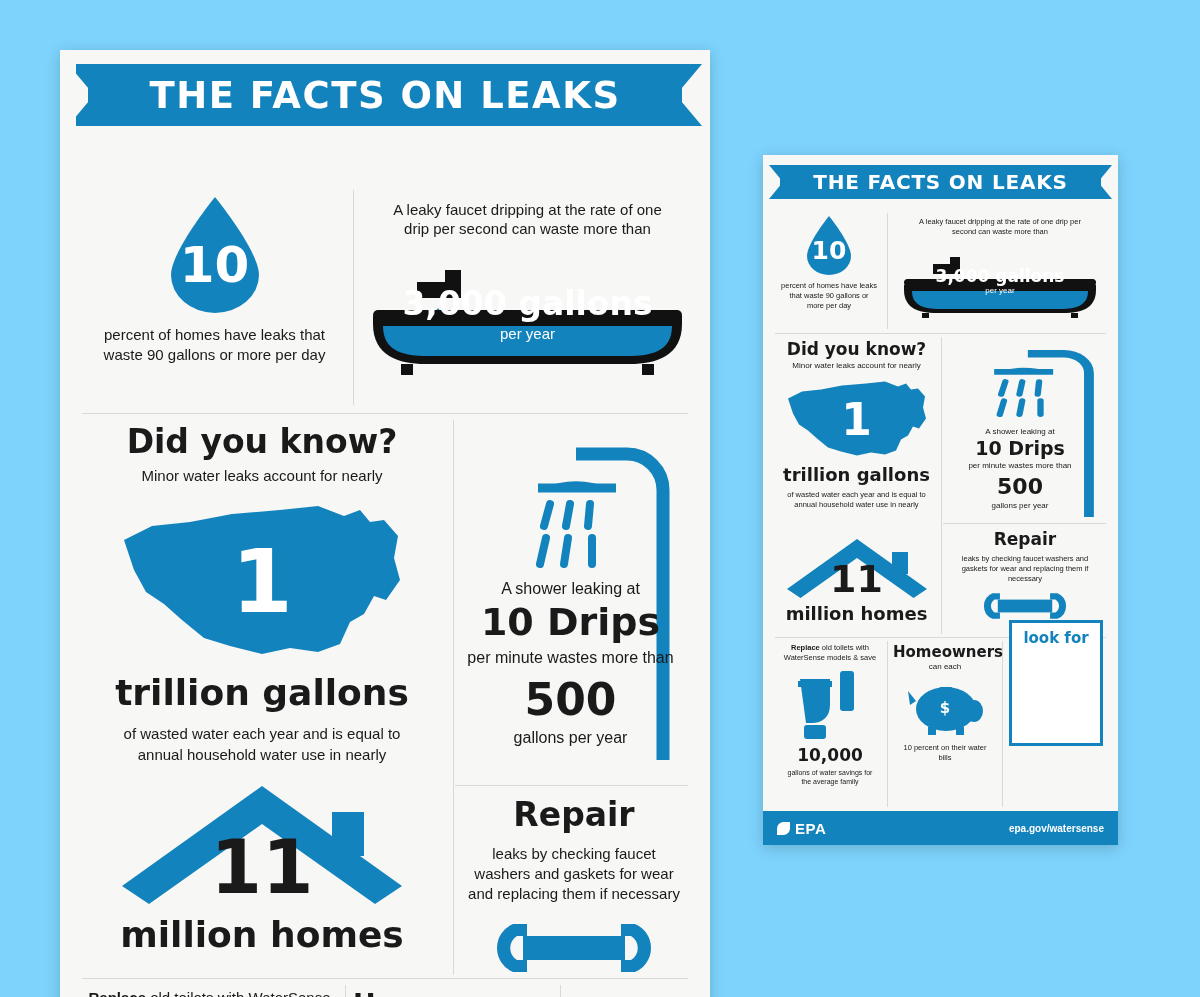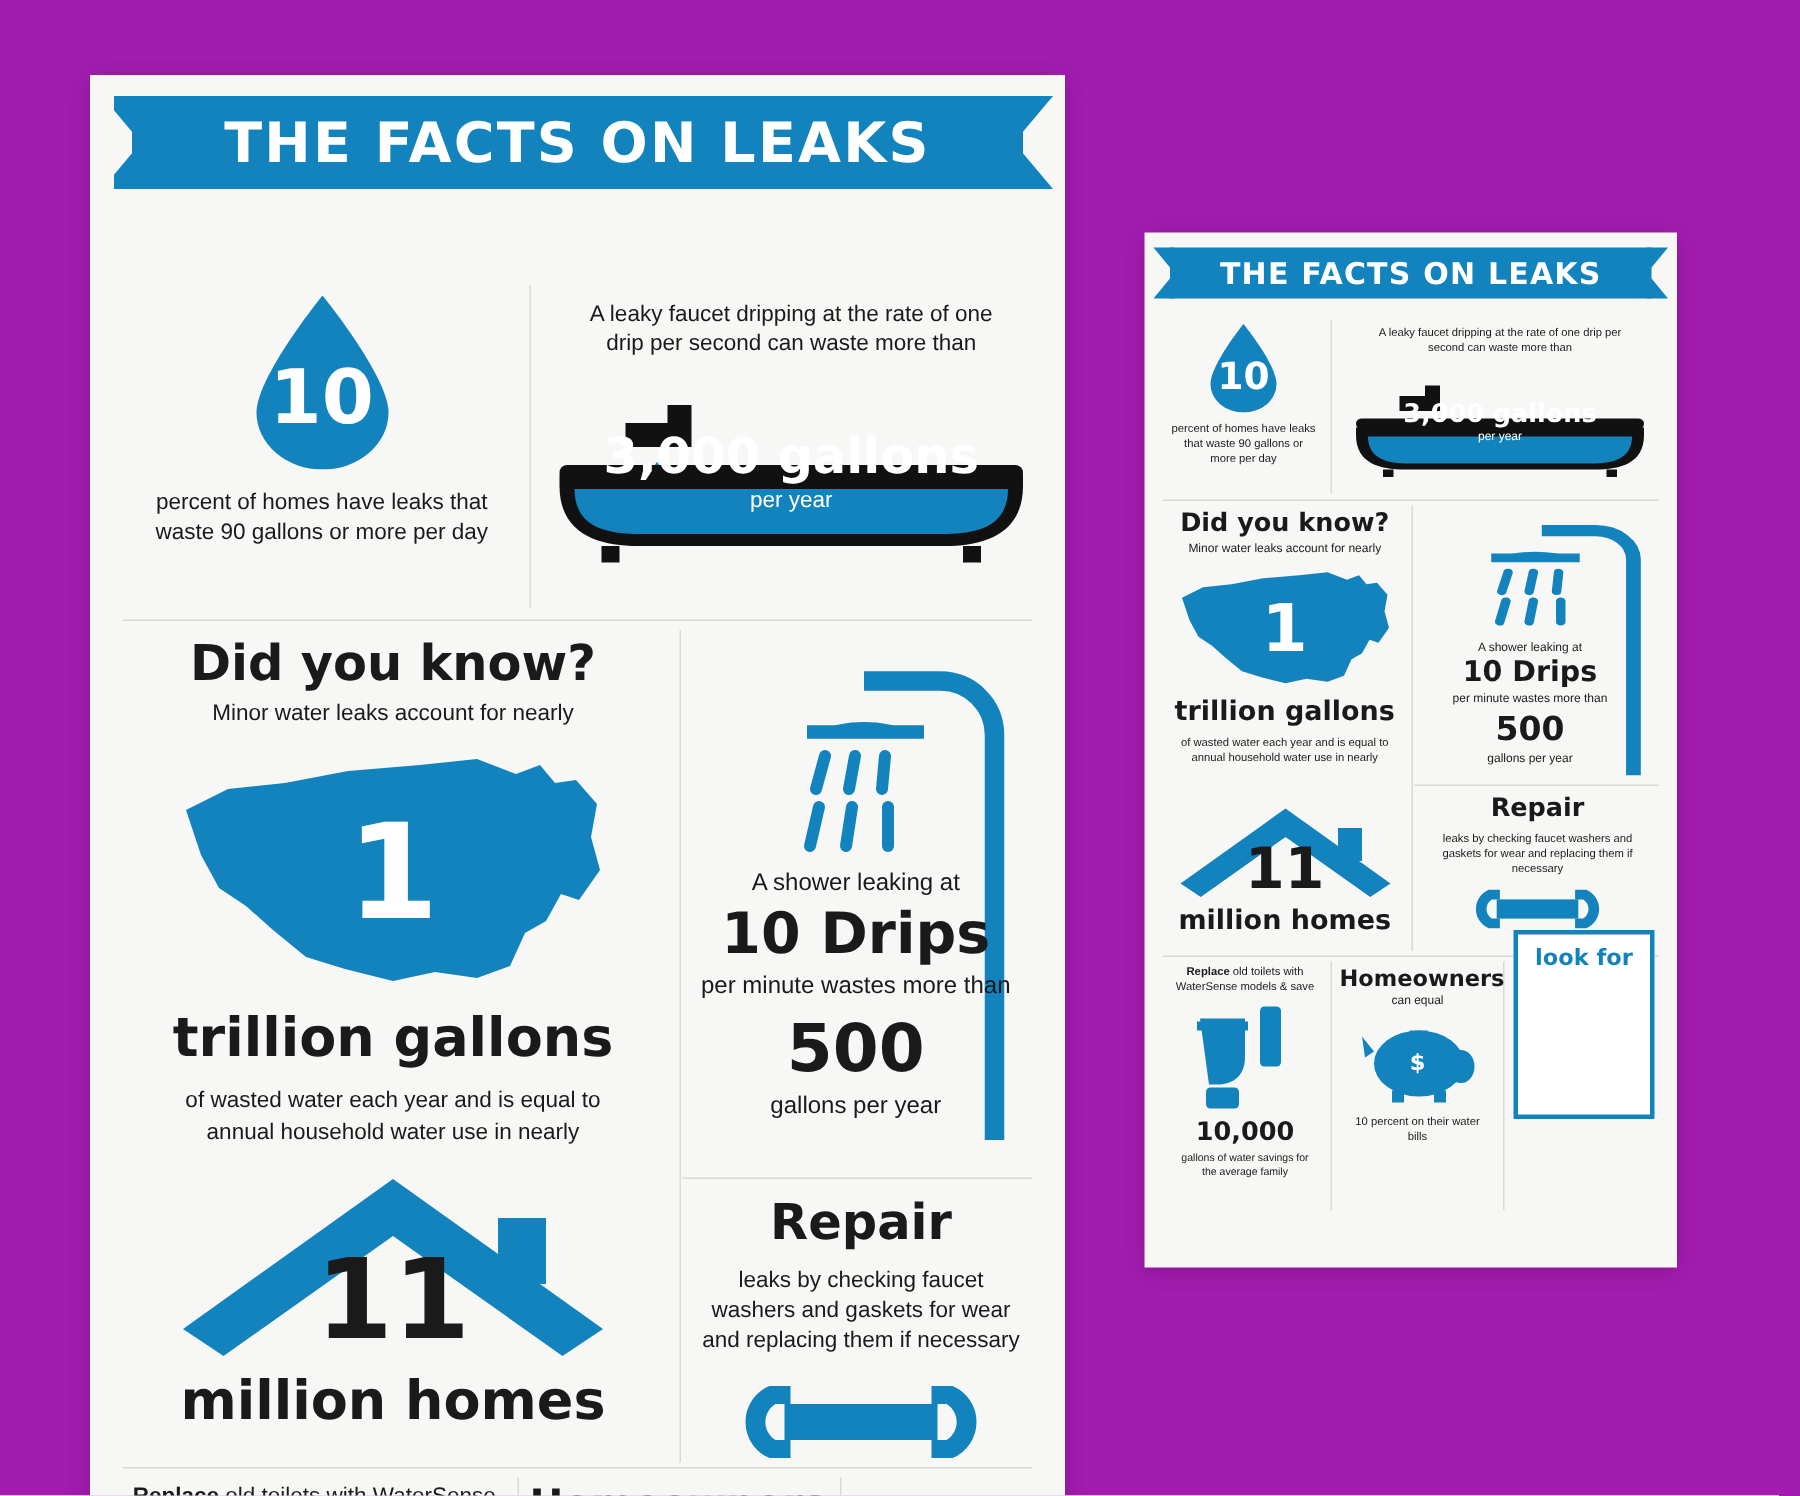--- a/index.html
+++ b/index.html
@@ -8,21 +8,21 @@
     width: 1200px;
     height: 997px;
     background: #eceff1;
     font-family: "Liberation Sans", sans-serif;
     overflow: hidden;
   }
   .stage {
     position: relative;
     width: 1200px;
     height: 997px;
-    background: #a21caf;
+    background: #7dd3fc;
   }
 
   
   .poster {
     position: absolute;
     background: #f7f7f5;
     box-shadow: 0 3px 14px rgba(0,0,0,0.18);
     overflow: hidden;
   }
 
@@ -327,21 +327,21 @@
           <path d="M6 12 h34 v6 h-34 z" fill="#1383bd"></path>
           <rect x="12" y="56" width="22" height="14" rx="3" fill="#1383bd"></rect>
         </svg>
       </div>
       <div class="center dark serif-num" style="font-size:17px; margin-top:2px;">10,000</div>
       <div class="center dark" style="font-size:7px; line-height:9px; margin-top:3px; padding:0 8px;">gallons of water savings for the average family</div>
     </div>
 
     <div class="cell" style="left:130px; top:488px; width:104px; height:160px;">
       <div class="center dark serif-num" style="font-size:15px;">Homeowners</div>
-      <div class="center dark" style="font-size:8px; margin-top:1px;">can equal</div>
+      <div class="center dark" style="font-size:8px; margin-top:1px;">can each</div>
       <div style="position:relative; margin:8px auto 0; width:82px; height:58px;">
         <svg viewBox="0 0 82 58" width="82" height="58" aria-hidden="true">
           <ellipse cx="42" cy="30" rx="30" ry="22" fill="#1383bd"></ellipse>
           <path d="M12 22 l-8 -10 l2 14 z" fill="#1383bd"></path>
           <path d="M36 8 l12 0 l-4 8 l-10 0 z" fill="#1383bd"></path>
           <rect x="24" y="48" width="8" height="8" fill="#1383bd"></rect>
           <rect x="52" y="48" width="8" height="8" fill="#1383bd"></rect>
           <ellipse cx="70" cy="32" rx="9" ry="11" fill="#1383bd"></ellipse>
         </svg>
         <div style="position:absolute; left:0; top:0; width:82px; height:58px; display:flex; align-items:center; justify-content:center;">
@@ -350,15 +350,22 @@
       </div>
       <div class="center dark" style="font-size:7.5px; line-height:10px; margin-top:6px; padding:0 8px;">10 percent on their water bills</div>
     </div>
 
     <div class="cell" style="left:246px; top:465px; width:96px; height:160px;">
       <div class="ws-box" style="width:94px; height:126px; padding-top:6px;">
         <div class="blue serif-num" style="font-size:15px;">look for</div>
       </div>
     </div>
 
+    <div class="epa-bar" style="left:0; bottom:0; width:355px; height:34px; padding:0 14px; box-sizing:border-box;">
+      <div style="display:flex; align-items:center; gap:5px;">
+        <span style="display:inline-block; width:13px; height:13px; background:#fff; border-radius:50% 0 50% 0;"></span>
+        <span class="white" style="font-size:15px; font-weight:bold; letter-spacing:0.5px;">EPA</span>
+      </div>
+      <span class="white" style="font-size:10px; font-weight:bold;">epa.gov/watersense</span>
+    </div>
   </div>
 
 </div>
 
 </body></html>

